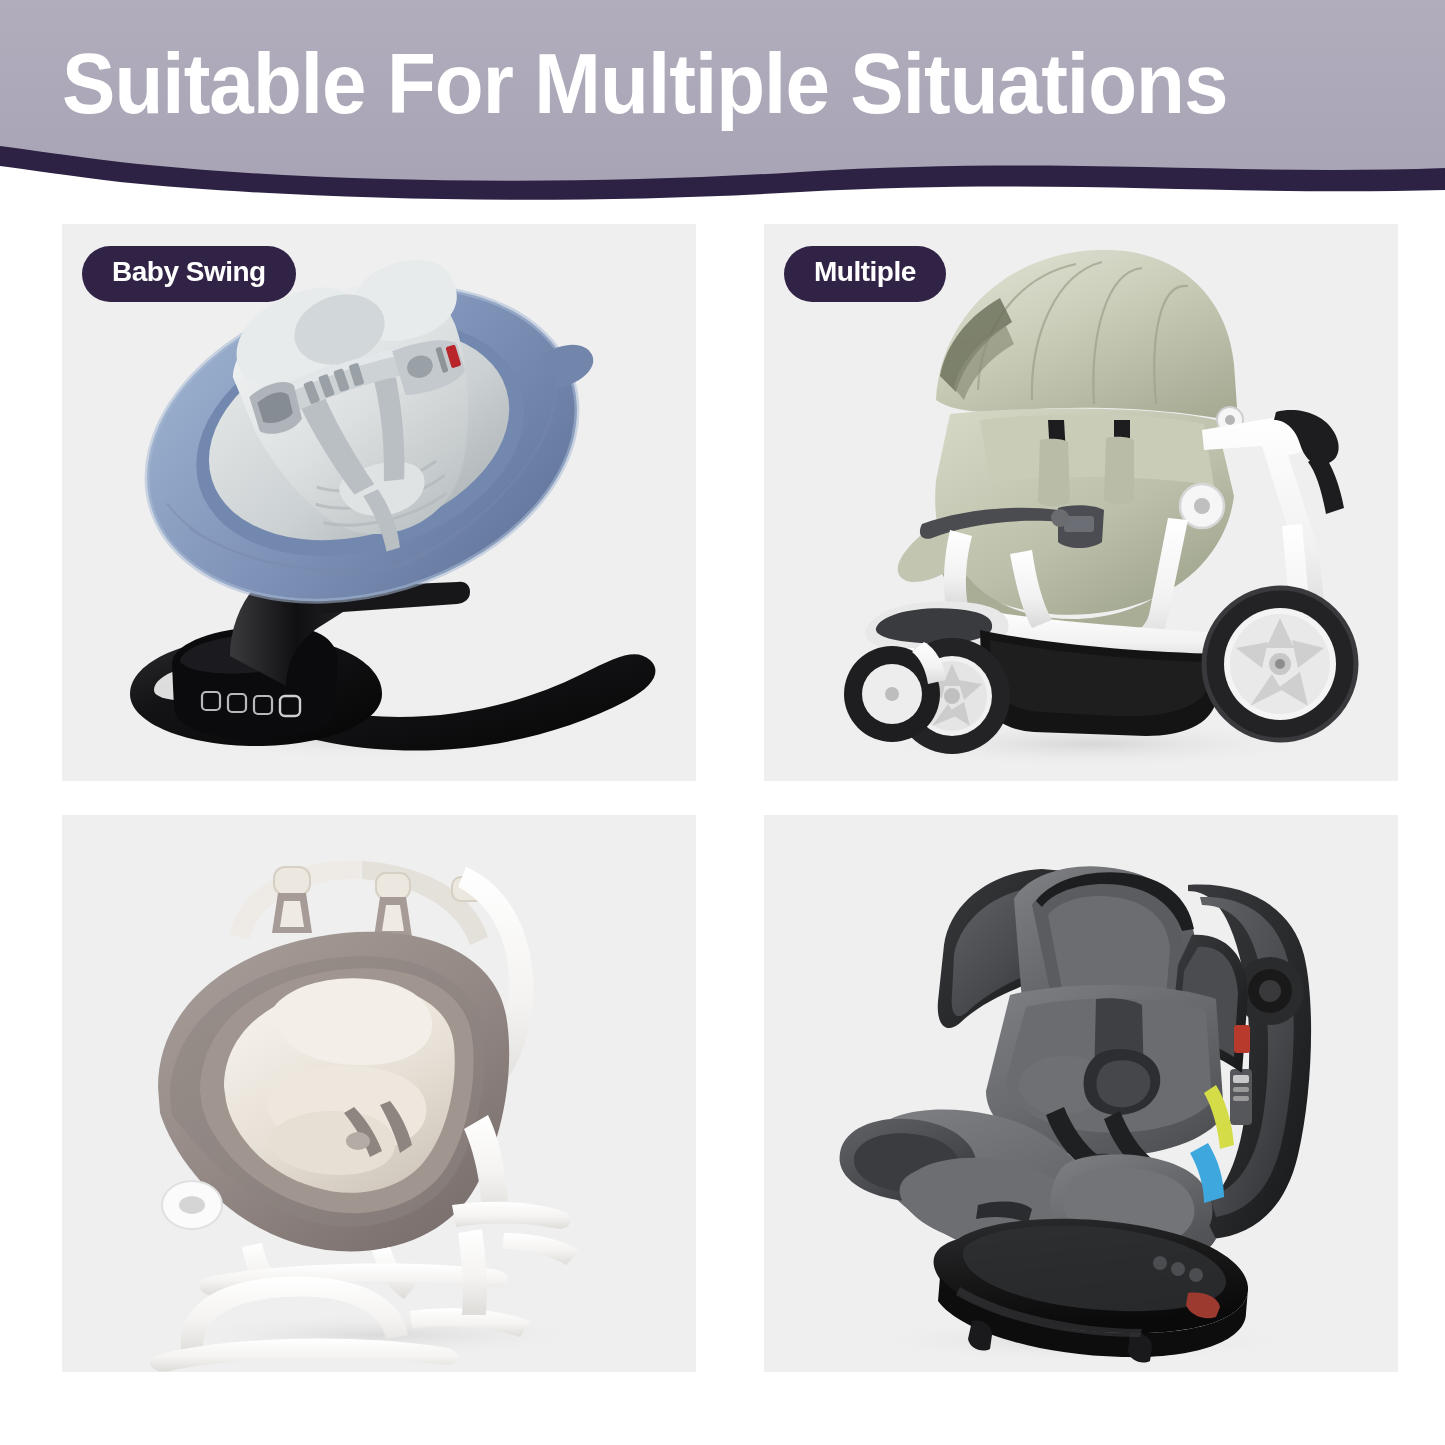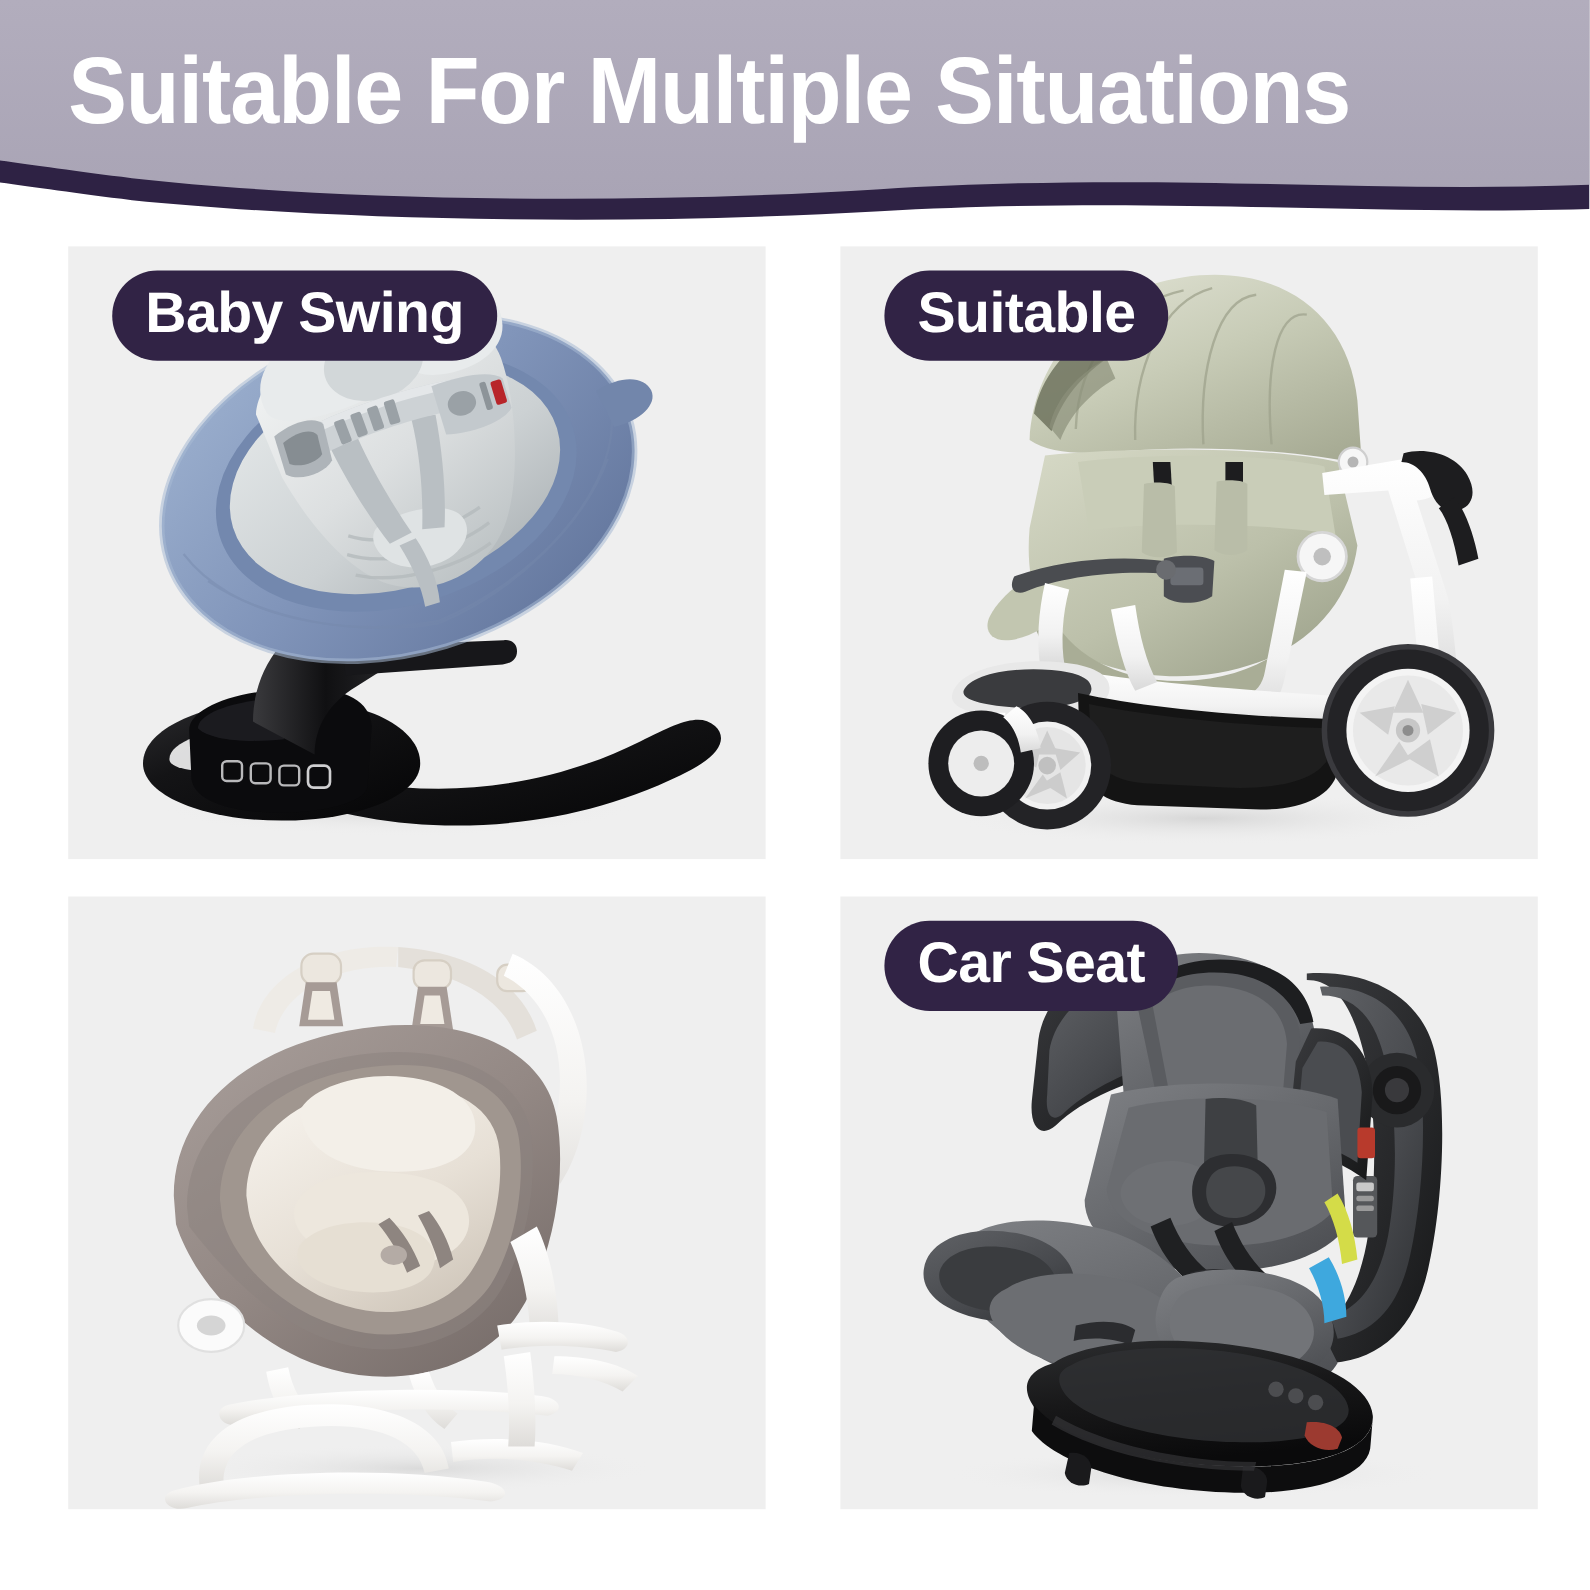--- a/index.html
+++ b/index.html
@@ -59,28 +59,28 @@
   }
   .panel {
     position: relative;
     background: #efefef;
     overflow: hidden;
   }
 
   
   .badge {
     position: absolute;
-    left: 40px;
+    left: 20px;
     top: 22px;
     z-index: 12;
     background: #312345;
     color: #ffffff;
     border-radius: 999px;
     padding: 11px 30px 14px 30px;
-    font-size: 52px;
+    font-size: 28px;
     font-weight: bold;
     letter-spacing: -0.5px;
     line-height: 1.1;
     white-space: nowrap;
   }
 
   .art {
     position: absolute;
     inset: 0;
   }
@@ -236,21 +236,21 @@
           <rect x="398" y="150" width="6" height="26" rx="2" fill="#8d9499"></rect>
           <rect x="408" y="152" width="10" height="22" rx="2" fill="#b8252a"></rect>
 
           <path d="M286 270 C292 292 294 312 292 330 L306 330 C310 310 308 288 302 268 Z" fill="#b9bfc3"></path>
         </g>
       </svg>
     </div>
   </div>
 
   <div class="panel">
-    <div class="badge">Suitable</div>
+    <div class="badge">Multiple</div>
     <div class="art">
       <svg viewBox="0 0 634 557" preserveAspectRatio="xMidYMid meet">
         <defs>
           <linearGradient id="canopyG" x1="0.15" y1="0" x2="0.85" y2="1">
             <stop offset="0" stop-color="#dfe1d2"></stop>
             <stop offset="0.45" stop-color="#c8ccb7"></stop>
             <stop offset="1" stop-color="#a7ab94"></stop>
           </linearGradient>
           <linearGradient id="seatG" x1="0.1" y1="0" x2="0.9" y2="1">
             <stop offset="0" stop-color="#d4d7c4"></stop>
@@ -486,21 +486,20 @@
                  C296 538 168 542 108 556 C90 560 80 545 96 540 Z" fill="url(#bcFrm)"></path>
 
         <path d="M348 496 C390 490 436 494 468 506 L458 522 C428 512 388 508 350 514 Z" fill="url(#bcFrm)"></path>
 
         <path d="M420 414 C424 444 426 474 424 500 L400 500 C402 474 400 446 396 418 Z" fill="url(#bcFrm)"></path>
       </svg>
     </div>
   </div>
 
   <div class="panel">
-    <div class="badge">Car Seat</div>
     <div class="art">
       <svg viewBox="0 0 634 557" preserveAspectRatio="xMidYMid meet">
         <defs>
           <linearGradient id="csLight" x1="0.1" y1="0" x2="0.9" y2="1">
             <stop offset="0" stop-color="#7c7e82"></stop>
             <stop offset="0.5" stop-color="#66686c"></stop>
             <stop offset="1" stop-color="#4b4d51"></stop>
           </linearGradient>
           <linearGradient id="csMid" x1="0.1" y1="0" x2="0.9" y2="1">
             <stop offset="0" stop-color="#5e6064"></stop>

